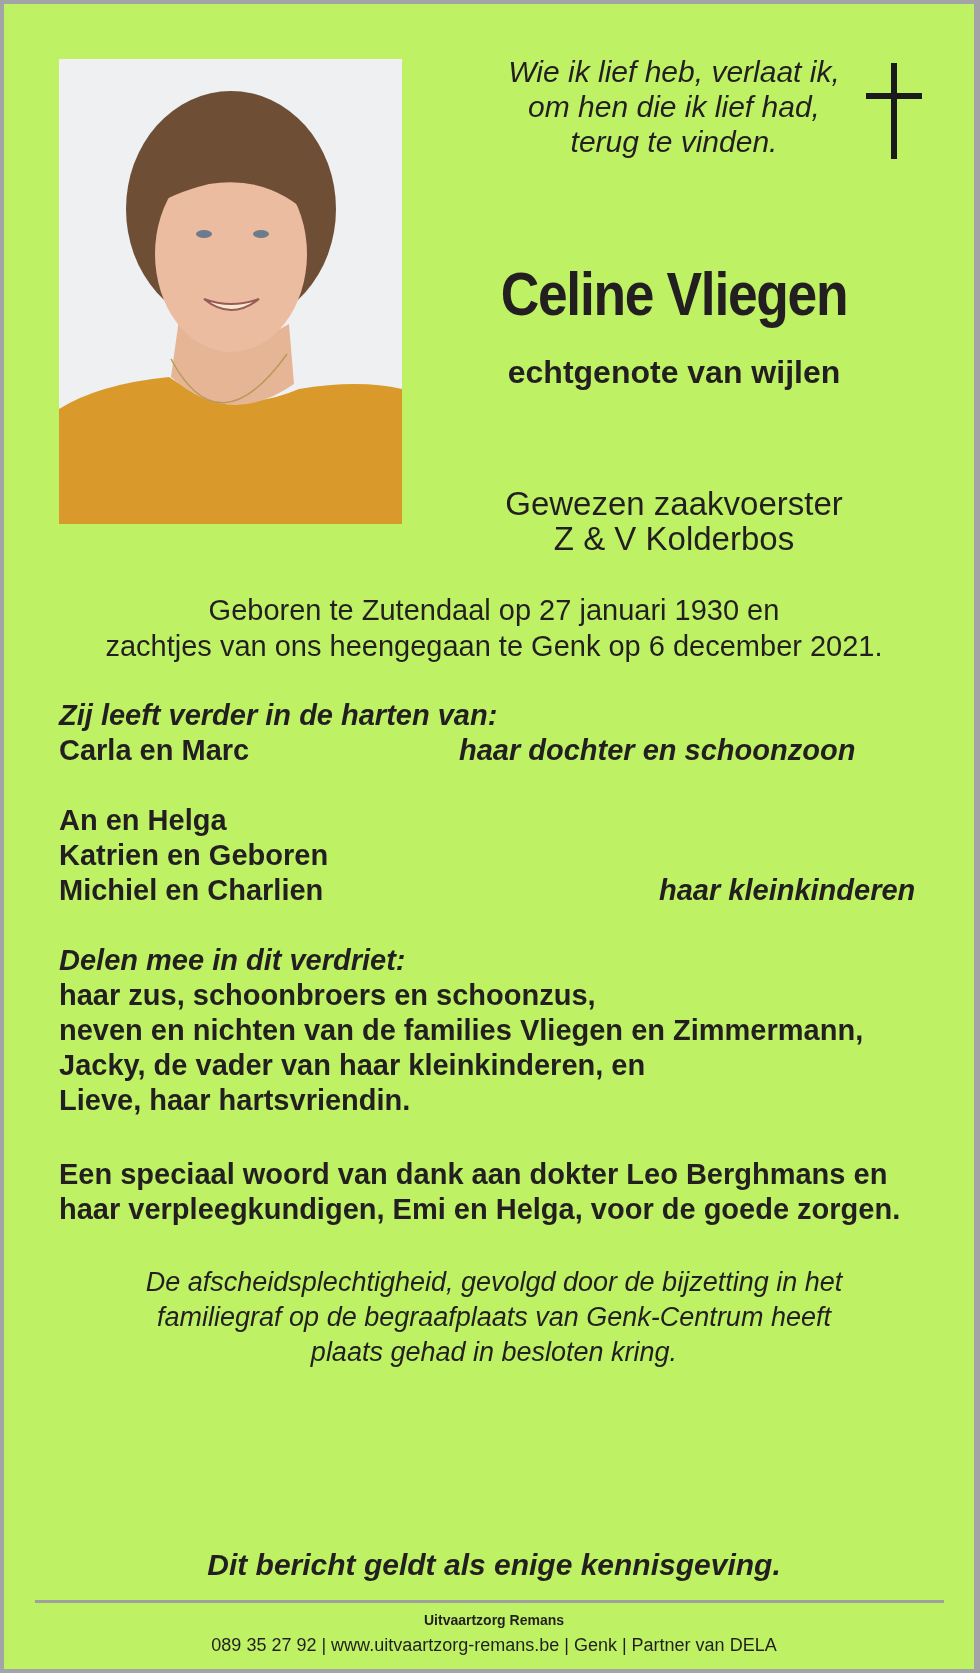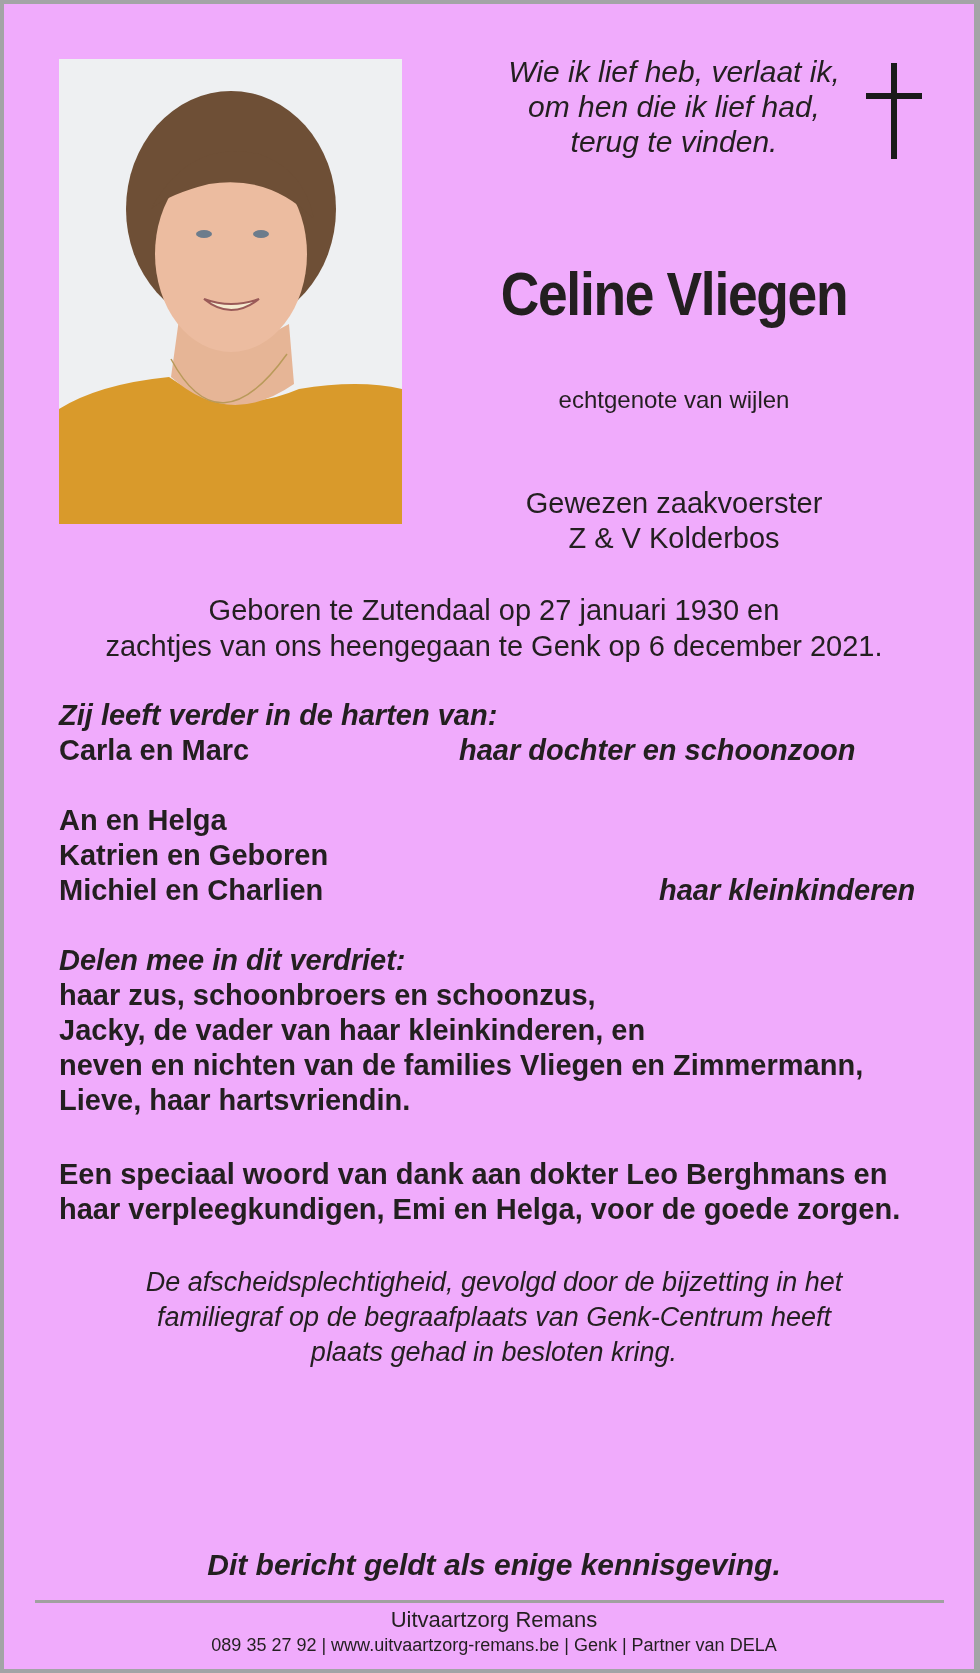--- a/index.html
+++ b/index.html
@@ -1,40 +1,40 @@
 <!DOCTYPE html>
 <html><head>
 <meta charset="utf-8">
 <style>
   html, body { margin: 0; padding: 0; background: #a3a4a6; }
   body { width: 980px; height: 1673px; position: relative; overflow: hidden; font-family: "Liberation Sans", sans-serif; color: #231f20; }
-  .card { position: absolute; left: 4px; top: 4px; width: 970px; height: 1665px; background: #f0abfc; }
+  .card { position: absolute; left: 4px; top: 4px; width: 970px; height: 1665px; background: #bef264; }
   .abs { position: absolute; }
   .photo { left: 55px; top: 55px; width: 343px; height: 465px; overflow: hidden; background: #eef0f2; }
   .cross { left: 862px; top: 59px; width: 56px; height: 96px; }
   .cross .v { position: absolute; left: 25px; top: 0; width: 6px; height: 96px; background: #1a1a1a; }
   .cross .h { position: absolute; left: 0; top: 30px; width: 56px; height: 6px; background: #1a1a1a; }
   .center-col { left: 420px; width: 500px; text-align: center; }
   .quote { top: 50px; font-style: italic; font-size: 30px; line-height: 35px; font-weight: 300; }
   .lead { top: 188px; font-size: 30px; line-height: 35px; }
   .name { top: 255px; font-size: 62px; line-height: 70px; font-weight: bold; letter-spacing: -1.5px; transform: scaleX(0.86); }
-  .spouse { top: 377px; font-size: 24px; line-height: 38px; font-weight: normal; }
-  .occupation { top: 482px; font-size: 29px; line-height: 35px; }
+  .spouse { top: 349px; font-size: 32px; line-height: 38px; font-weight: bold; }
+  .occupation { top: 482px; font-size: 33px; line-height: 35px; }
   .full-center { left: 40px; width: 900px; text-align: center; }
   .born { top: 588px; font-size: 29px; line-height: 36px; }
   .left { left: 55px; width: 860px; font-size: 29px; line-height: 35px; }
   .row { position: relative; height: 35px; font-weight: bold; }
   .row .rel { position: absolute; top: 0; font-style: italic; }
   .it { font-style: italic; }
   .thanks { top: 1153px; }
   .ceremony { top: 1261px; font-size: 27px; line-height: 35px; font-style: italic; }
   .address { top: 1403px; font-size: 29px; line-height: 35px; font-style: italic; }
   .notice { top: 1543px; font-size: 30px; line-height: 36px; font-style: italic; font-weight: bold; }
   .divider { left: 31px; top: 1596px; width: 909px; height: 3px; background: #a0a0a0; }
-  .company { top: 1603px; font-size: 22px; line-height: 26px; font-weight: normal; }
+  .company { top: 1603px; font-size: 14px; line-height: 26px; font-weight: bold; }
   .contact { top: 1630px; font-size: 18px; line-height: 22px; }
 </style>
 </head>
 <body>
 
 <div class="card">
 
   <div class="abs photo">
     <svg width="343" height="465" viewBox="0 0 343 465">
       <rect width="343" height="465" fill="#eef0f2"></rect>
@@ -99,22 +99,22 @@
     <div class="row">
       <span>Katrien en Geboren</span>
     </div>
     <div class="row">
       <span>Michiel en Charlien</span>
       <span class="rel" style="left:600px;">haar kleinkinderen</span>
     </div>
     <div class="row"></div>
     <div class="row it">Delen mee in dit verdriet:</div>
     <div class="row">haar zus, schoonbroers en schoonzus,</div>
+    <div class="row">neven en nichten van de families Vliegen en Zimmermann,</div>
     <div class="row">Jacky, de vader van haar kleinkinderen, en</div>
-    <div class="row">neven en nichten van de families Vliegen en Zimmermann,</div>
     <div class="row">Lieve, haar hartsvriendin.</div>
   </div>
 
   <div class="abs left thanks">
     <div class="row">Een speciaal woord van dank aan dokter Leo Berghmans en</div>
     <div class="row">haar verpleegkundigen, Emi en Helga, voor de goede zorgen.</div>
   </div>
 
   <div class="abs full-center ceremony">
     <div>De afscheidsplechtigheid, gevolgd door de bijzetting in het</div>

